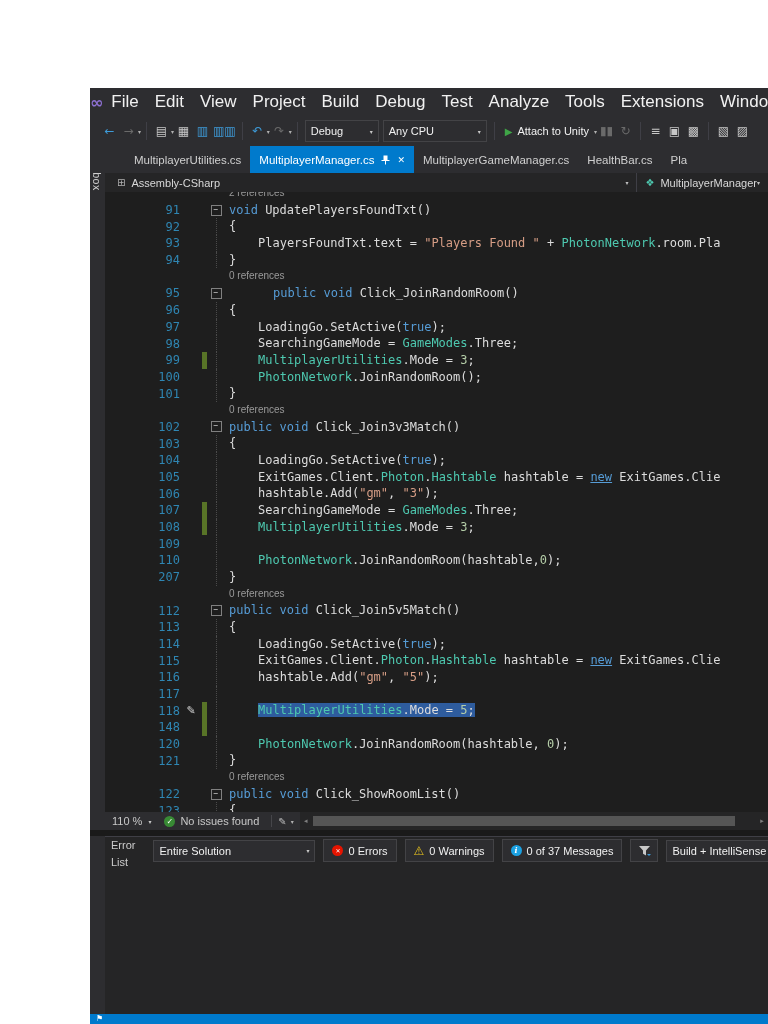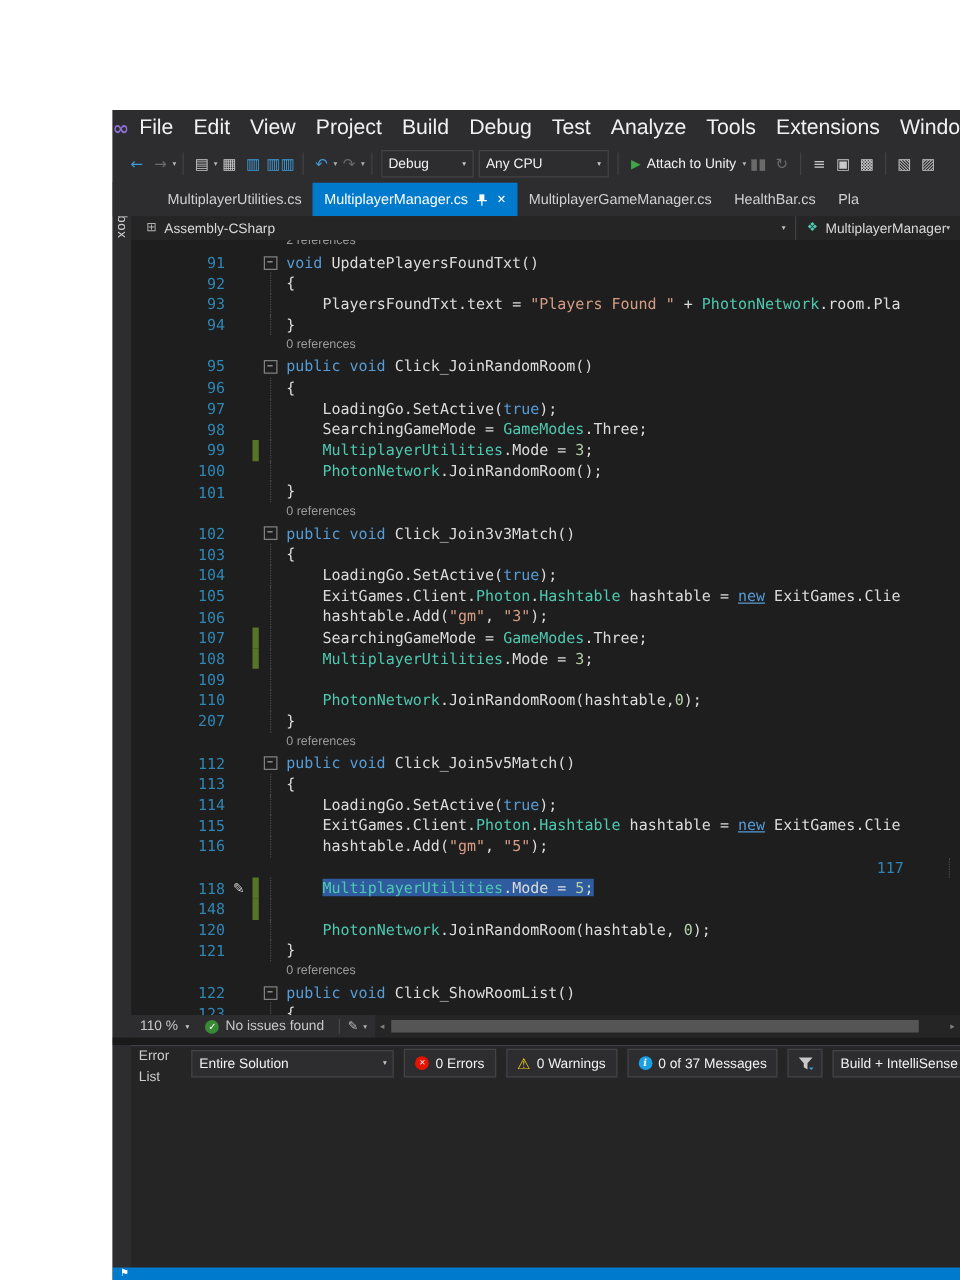--- a/index.html
+++ b/index.html
@@ -35,21 +35,21 @@
   .navbar{position:absolute;top:85px;left:15px;right:0;height:19px;background:#252526;border-bottom:1px solid #323237;display:flex;font-size:11px;color:#d8d8d8;}
   .navleft{width:512px;display:flex;align-items:center;padding:0 8px 0 12px;border-right:1px solid #3f3f46;}
   .navleft .spring,.navright .spring{flex:1;}
   .navright{flex:1;display:flex;align-items:center;padding:0 8px;}
   .navicon{margin-right:6px;font-family:"DejaVu Sans",sans-serif;font-size:10px;color:#b0b0b0;}
   .navicon.cls{color:#4ec9b0;}
   .navcaret{font-size:6px;color:#c0c0c0;font-family:"DejaVu Sans",sans-serif;}
 
   
   .editor{position:absolute;top:104px;left:15px;right:0;height:620px;background:#1e1e1e;overflow:hidden;}
-  .crow{display:flex;align-items:center;height:16.7px;white-space:pre;justify-content:flex-end;}
+  .crow{display:flex;align-items:center;height:16.7px;white-space:pre;}
   .crow.partial{margin-top:-7px;}
   .ln{width:75px;text-align:right;font:12px "DejaVu Sans Mono",monospace;color:#2f86b3;flex-shrink:0;}
   .glyph{width:22px;text-align:center;font-size:11px;color:#cfcfcf;flex-shrink:0;font-family:"DejaVu Sans",sans-serif;}
   .chg{width:5px;height:16.7px;flex-shrink:0;}
   .chg.on{background:#587427;}
   .fold{width:18px;display:flex;justify-content:center;align-items:center;height:16.7px;flex-shrink:0;}
   .foldbox{width:9px;height:9px;border:1px solid #808080;font:8px/8px "DejaVu Sans Mono",monospace;text-align:center;color:#d4d4d4;background:#1e1e1e;}
   .foldline{border-left:1px dotted #4a4a4a;height:16.7px;}
   .codetext{flex:1;font:12px/16.7px "DejaVu Sans Mono",monospace;color:#dcdcdc;overflow:hidden;}
   .refrow .codetext{font:10px/16.7px "Liberation Sans",sans-serif;color:#9a9a9a;}
@@ -214,21 +214,21 @@
   </div>
 
   <div class="editor">
     <div>
         <div class="crow refrow partial"><span class="ln"></span><span class="glyph"></span><span class="chg"></span><span class="fold"></span><span class="codetext" style="padding-left: 4px;">2 references</span></div>
         <div class="crow"><span class="ln">91</span><span class="glyph"></span><span class="chg"></span><span class="fold"><span class="foldbox">−</span></span><span class="codetext" style="padding-left: 4px;"><span class="tok-k">void</span><span class="tok-d"> UpdatePlayersFoundTxt()</span></span></div>
         <div class="crow"><span class="ln">92</span><span class="glyph"></span><span class="chg"></span><span class="fold"><span class="foldline"></span></span><span class="codetext" style="padding-left: 4px;"><span class="tok-d">{</span></span></div>
         <div class="crow"><span class="ln">93</span><span class="glyph"></span><span class="chg"></span><span class="fold"><span class="foldline"></span></span><span class="codetext" style="padding-left: 33px;"><span class="tok-d">PlayersFoundTxt.text = </span><span class="tok-s">"Players Found "</span><span class="tok-d"> + </span><span class="tok-t">PhotonNetwork</span><span class="tok-d">.room.Pla</span></span></div>
         <div class="crow"><span class="ln">94</span><span class="glyph"></span><span class="chg"></span><span class="fold"><span class="foldline"></span></span><span class="codetext" style="padding-left: 4px;"><span class="tok-d">}</span></span></div>
         <div class="crow refrow"><span class="ln"></span><span class="glyph"></span><span class="chg"></span><span class="fold"></span><span class="codetext" style="padding-left: 4px;">0 references</span></div>
-        <div class="crow"><span class="ln">95</span><span class="glyph"></span><span class="chg"></span><span class="fold"><span class="foldbox">−</span></span><span class="codetext" style="padding-left: 4px;"><span class="tok-k">public</span><span class="tok-d"> </span><span class="tok-k">void</span><span class="tok-d"> Click_JoinRandomRoom()</span></span></div>
+        <div class="crow"><span class="ln">95</span><span class="glyph"></span><span class="chg"></span><span class="fold"><span class="foldbox">−</span></span><span class="codetext" style="padding-left: 4px; margin-left: 44px;"><span class="tok-k">public</span><span class="tok-d"> </span><span class="tok-k">void</span><span class="tok-d"> Click_JoinRandomRoom()</span></span></div>
         <div class="crow"><span class="ln">96</span><span class="glyph"></span><span class="chg"></span><span class="fold"><span class="foldline"></span></span><span class="codetext" style="padding-left: 4px;"><span class="tok-d">{</span></span></div>
         <div class="crow"><span class="ln">97</span><span class="glyph"></span><span class="chg"></span><span class="fold"><span class="foldline"></span></span><span class="codetext" style="padding-left: 33px;"><span class="tok-d">LoadingGo.SetActive(</span><span class="tok-k">true</span><span class="tok-d">);</span></span></div>
         <div class="crow"><span class="ln">98</span><span class="glyph"></span><span class="chg"></span><span class="fold"><span class="foldline"></span></span><span class="codetext" style="padding-left: 33px;"><span class="tok-d">SearchingGameMode = </span><span class="tok-t">GameModes</span><span class="tok-d">.Three;</span></span></div>
         <div class="crow"><span class="ln">99</span><span class="glyph"></span><span class="chg on"></span><span class="fold"><span class="foldline"></span></span><span class="codetext" style="padding-left: 33px;"><span class="tok-t">MultiplayerUtilities</span><span class="tok-d">.Mode = </span><span class="tok-num">3</span><span class="tok-d">;</span></span></div>
         <div class="crow"><span class="ln">100</span><span class="glyph"></span><span class="chg"></span><span class="fold"><span class="foldline"></span></span><span class="codetext" style="padding-left: 33px;"><span class="tok-t">PhotonNetwork</span><span class="tok-d">.JoinRandomRoom();</span></span></div>
         <div class="crow"><span class="ln">101</span><span class="glyph"></span><span class="chg"></span><span class="fold"><span class="foldline"></span></span><span class="codetext" style="padding-left: 4px;"><span class="tok-d">}</span></span></div>
         <div class="crow refrow"><span class="ln"></span><span class="glyph"></span><span class="chg"></span><span class="fold"></span><span class="codetext" style="padding-left: 4px;">0 references</span></div>
         <div class="crow"><span class="ln">102</span><span class="glyph"></span><span class="chg"></span><span class="fold"><span class="foldbox">−</span></span><span class="codetext" style="padding-left: 4px;"><span class="tok-k">public</span><span class="tok-d"> </span><span class="tok-k">void</span><span class="tok-d"> Click_Join3v3Match()</span></span></div>
         <div class="crow"><span class="ln">103</span><span class="glyph"></span><span class="chg"></span><span class="fold"><span class="foldline"></span></span><span class="codetext" style="padding-left: 4px;"><span class="tok-d">{</span></span></div>
         <div class="crow"><span class="ln">104</span><span class="glyph"></span><span class="chg"></span><span class="fold"><span class="foldline"></span></span><span class="codetext" style="padding-left: 33px;"><span class="tok-d">LoadingGo.SetActive(</span><span class="tok-k">true</span><span class="tok-d">);</span></span></div>

